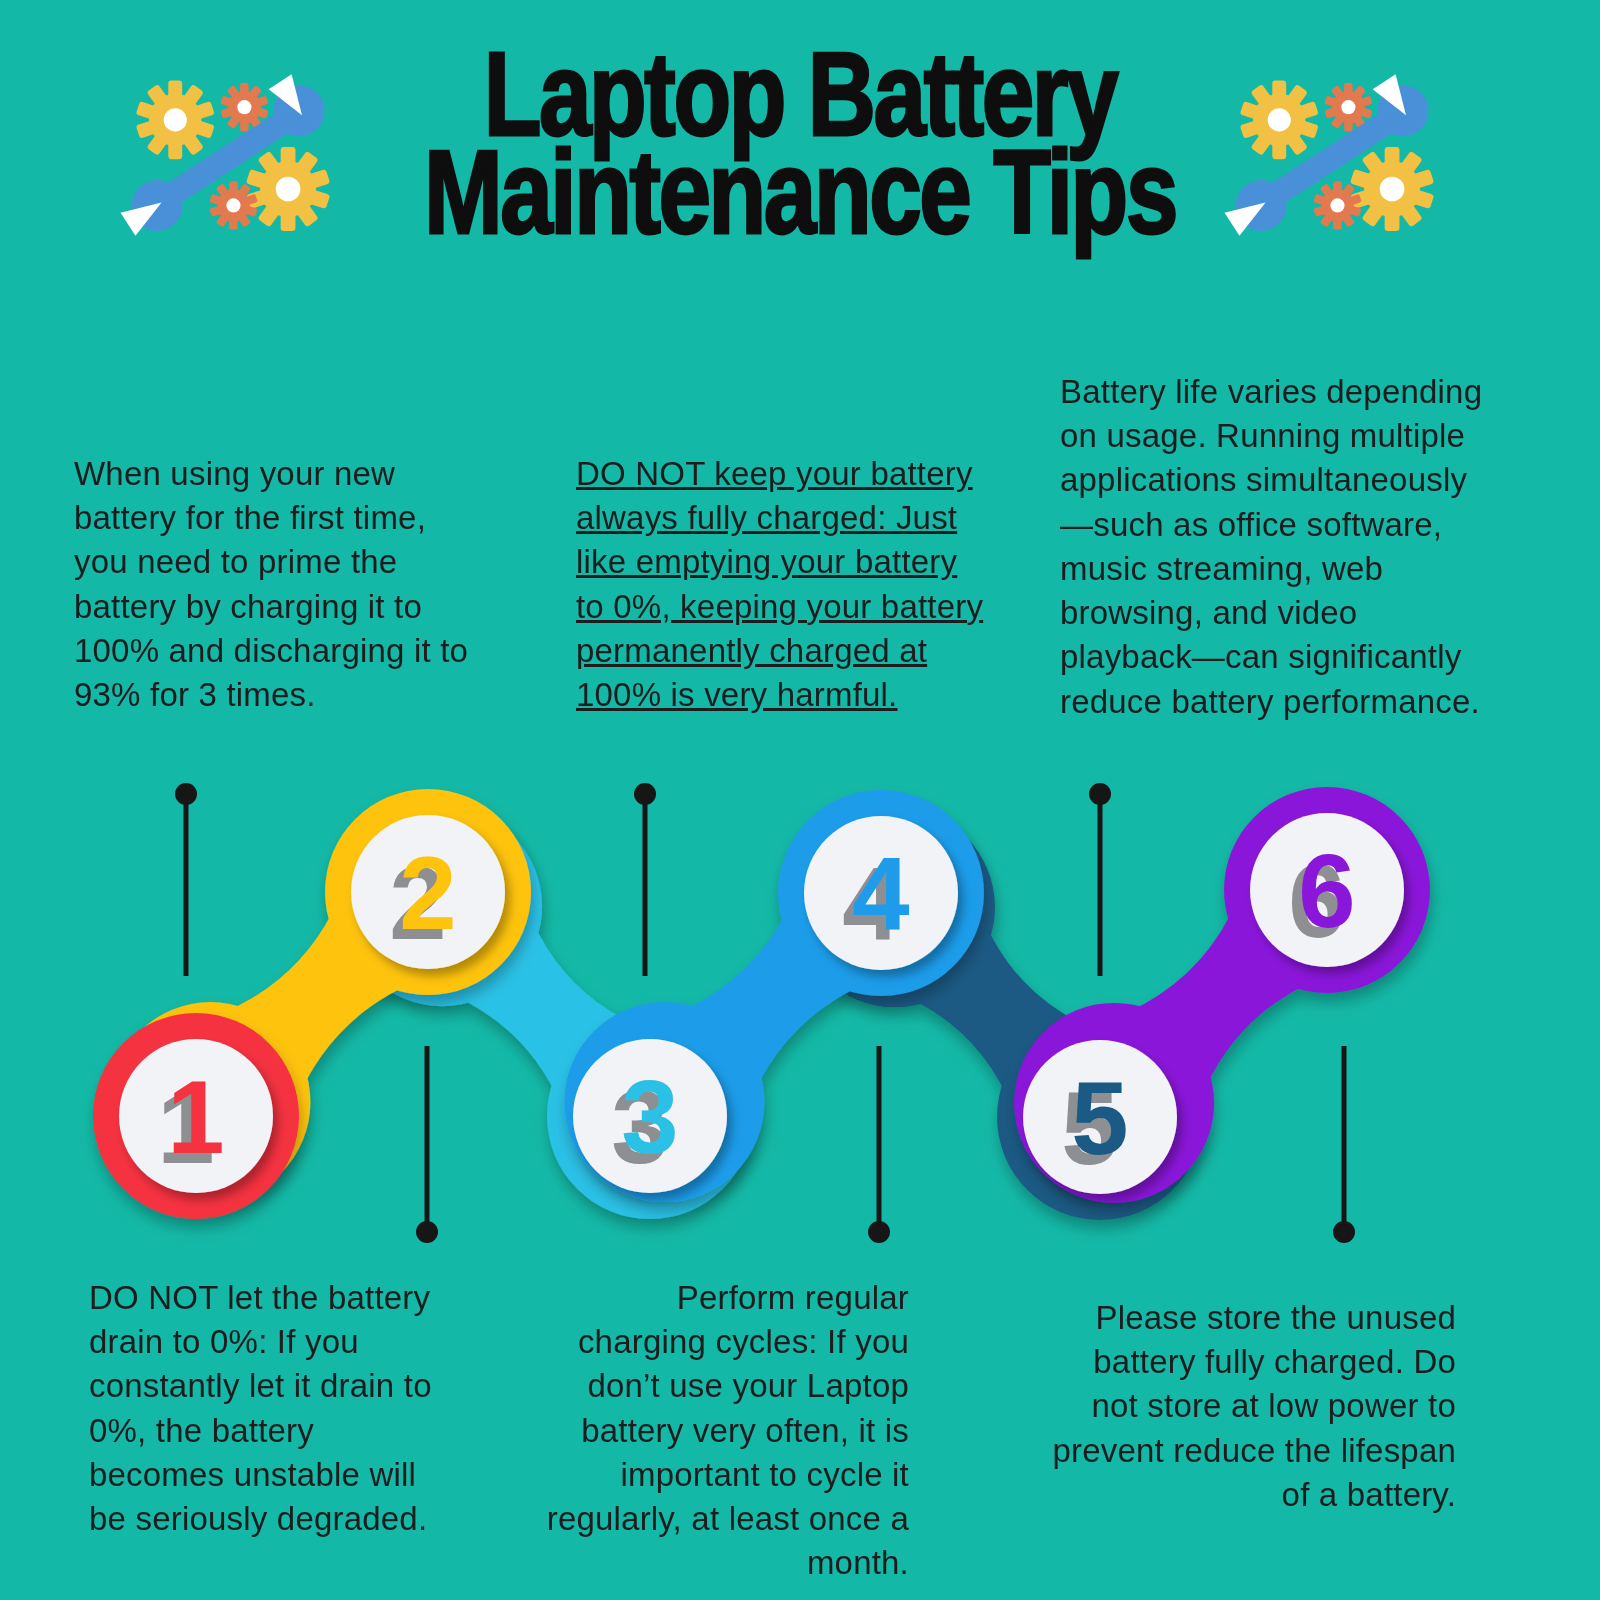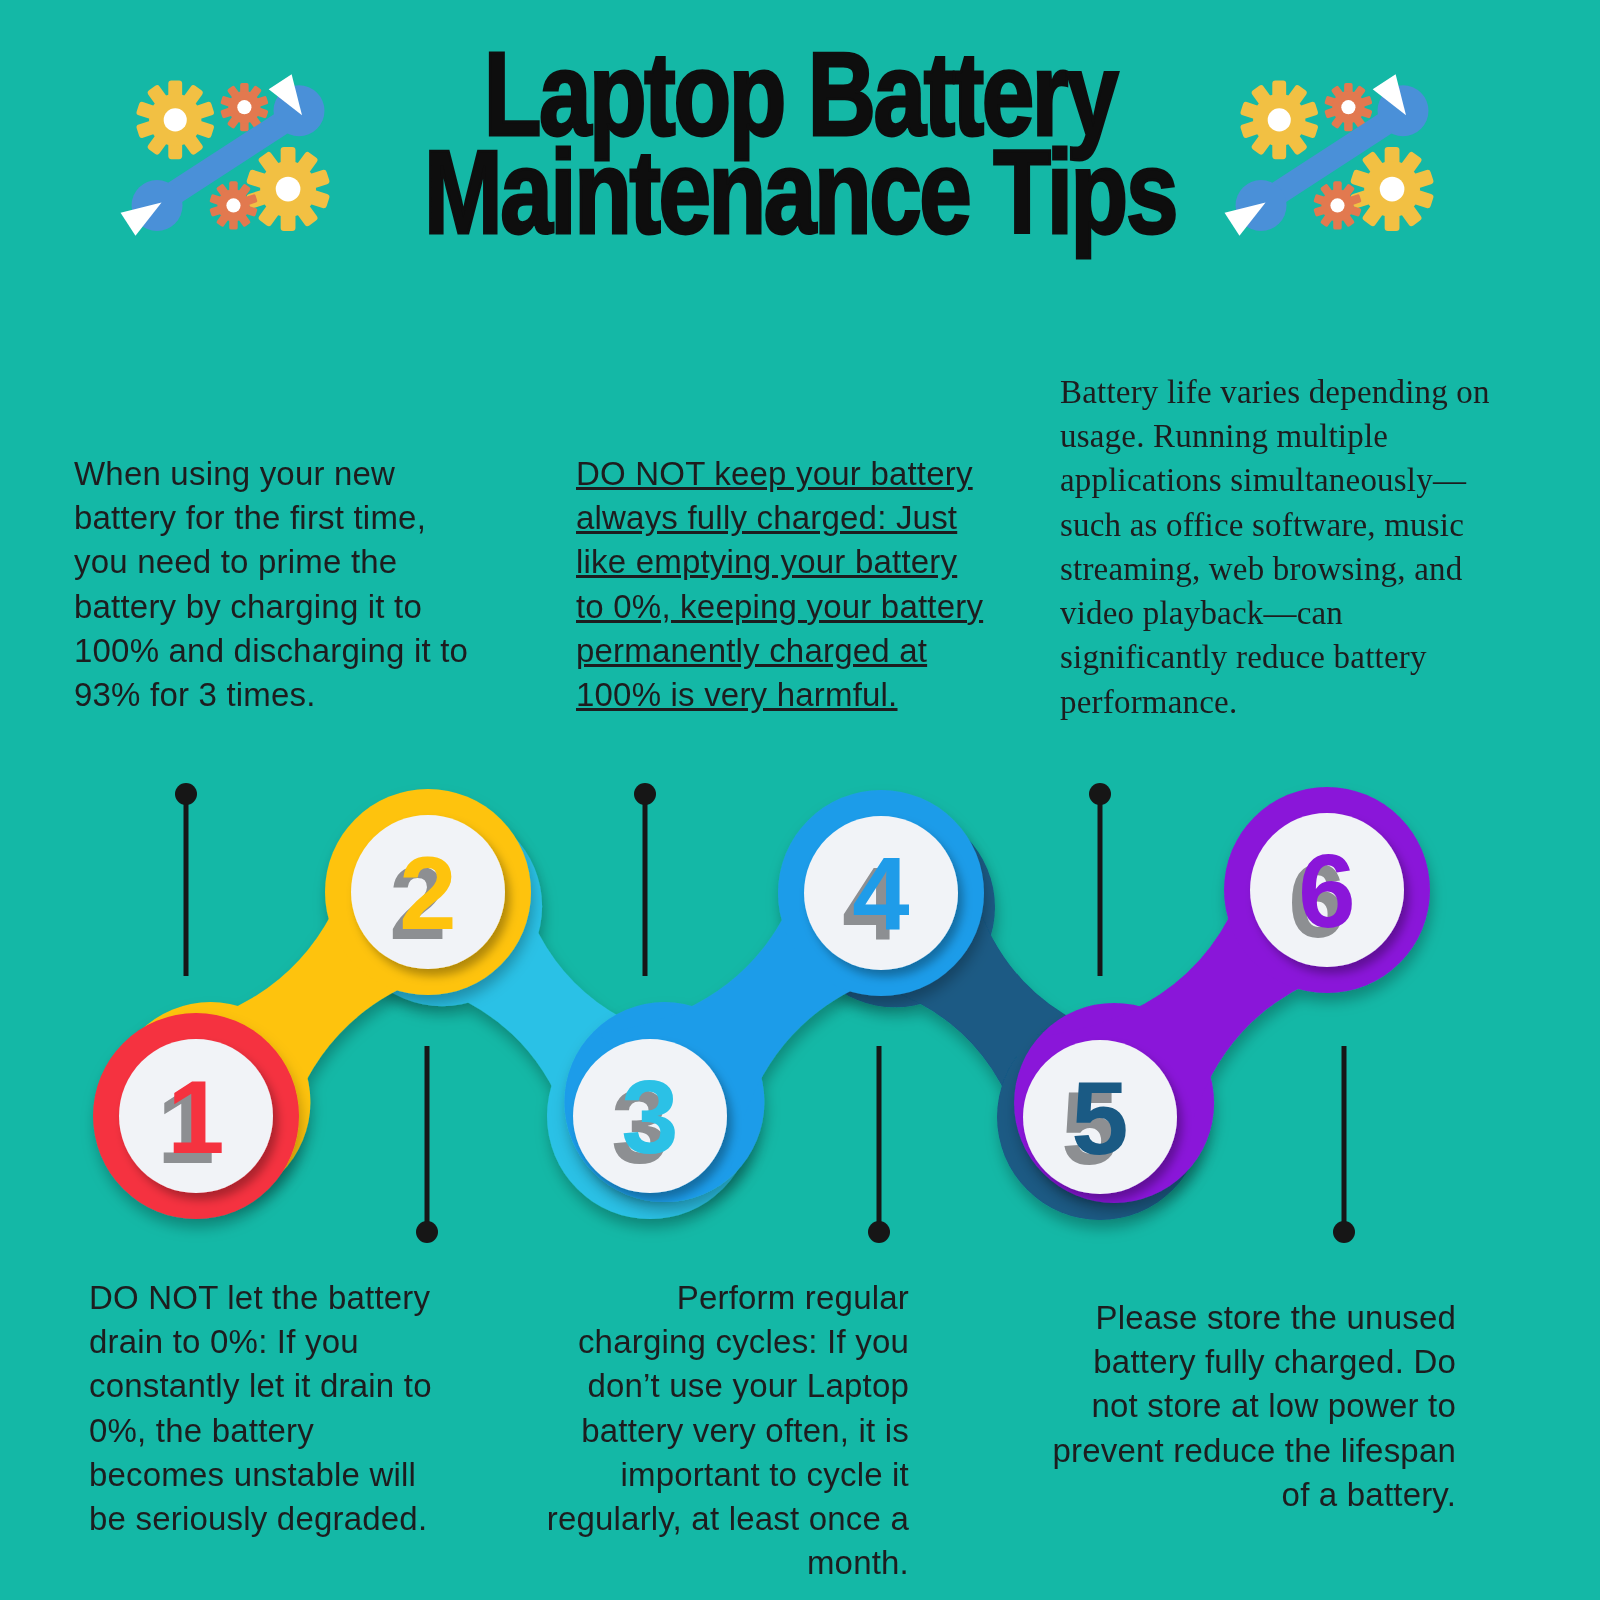--- a/index.html
+++ b/index.html
@@ -43,21 +43,21 @@
   
   .tip{
     position:absolute;
     font-size:33px;
     line-height:1.34;
     letter-spacing:0.2px;
     color:var(--text-color);
   }
   .tip-1{left:74px;  top:452px;  width:398px; text-align:left;}
   .tip-3{left:576px; top:452px;  width:408px; text-align:left;text-decoration:underline;}
-  .tip-5{left:1060px;top:370px;  width:436px; text-align:left;font-family:Liberation Serif, serif;}
+  .tip-5{left:1060px;top:370px;  width:436px; text-align:left;}
   .tip-2{left:89px;  top:1276px; width:362px; text-align:left;}
   .tip-4{left:545px; top:1276px; width:364px; text-align:right;}
   .tip-6{left:1038px;top:1296px; width:418px; text-align:right;}
   
   .chain{position:absolute; left:0; top:0;}
   .chain text{
     font-family:"Liberation Sans", sans-serif;
     font-weight:bold;
     font-size:103px;
     text-anchor:middle;

